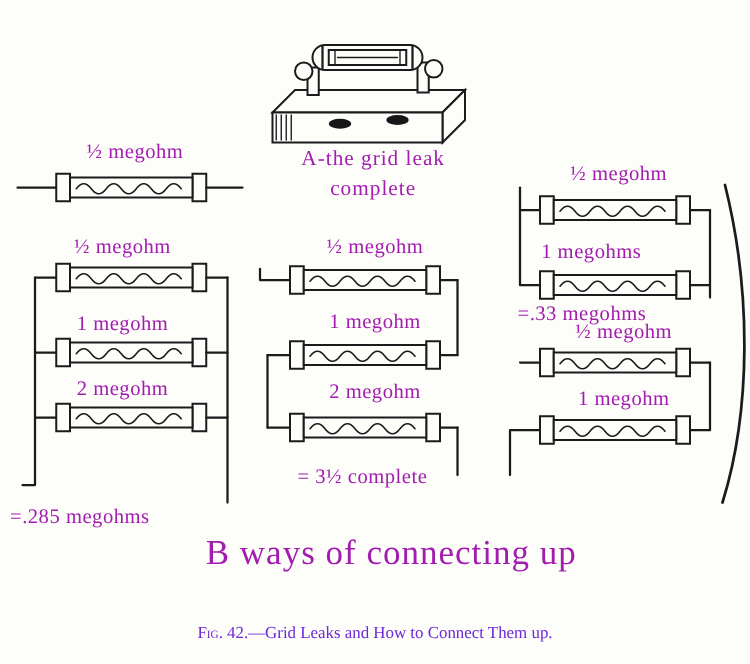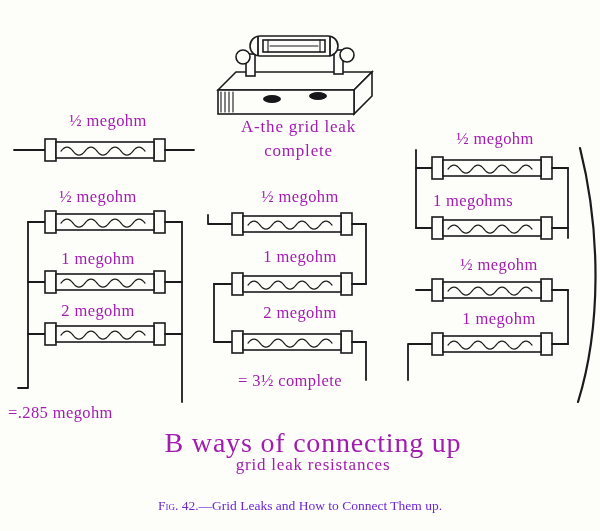--- a/index.html
+++ b/index.html
@@ -142,32 +142,32 @@
     <path class="bracket" d="M 580,148 C 601,232 601,328 578,402"></path>
   </svg>
 
   <div class="lbl heading" style="left:196px; top:118px; width:205px;">A-the grid leak</div>
   <div class="lbl heading" style="left:196px; top:142px; width:205px;">complete</div>
 
   <div class="lbl" style="left:48px; top:112px; width:120px;">½ megohm</div>
   <div class="lbl" style="left:38px; top:188px; width:120px;">½ megohm</div>
   <div class="lbl" style="left:38px; top:250px; width:120px;">1 megohm</div>
   <div class="lbl" style="left:38px; top:302px; width:120px;">2 megohm</div>
-  <div class="lbl result" style="left:8px; top:404px; width:180px;">=.285 megohm</div>
+  <div class="lbl result" style="left:8px; top:404px; width:180px;">=.285 megohms</div>
 
   <div class="lbl" style="left:240px; top:188px; width:120px;">½ megohm</div>
   <div class="lbl" style="left:240px; top:248px; width:120px;">1 megohm</div>
   <div class="lbl" style="left:240px; top:304px; width:120px;">2 megohm</div>
   <div class="lbl result" style="left:238px; top:372px; width:160px;">= 3½ complete</div>
 
   <div class="lbl" style="left:430px; top:130px; width:130px;">½ megohm</div>
   <div class="lbl" style="left:408px; top:192px; width:130px;">1 megohms</div>
+  <div class="lbl result" style="left:414px; top:242px; width:160px;">=.33 megohms</div>
   <div class="lbl" style="left:434px; top:256px; width:130px;">½ megohm</div>
   <div class="lbl" style="left:434px; top:310px; width:130px;">1 megohm</div>
 
   <div class="lbl heading heading-b" style="left:158px; top:428px; width:310px;">B ways of connecting up</div>
-  <div class="lbl heading" style="left:158px; top:456px; width:310px;">grid leak resistances</div>
 
   <div class="caption" style="left:0; top:498px; width:600px;">
     <span class="sc">Fig. 42.</span><span>—Grid Leaks and How to Connect Them up.</span>
   </div>
 
 </div>
 
 </body></html>

